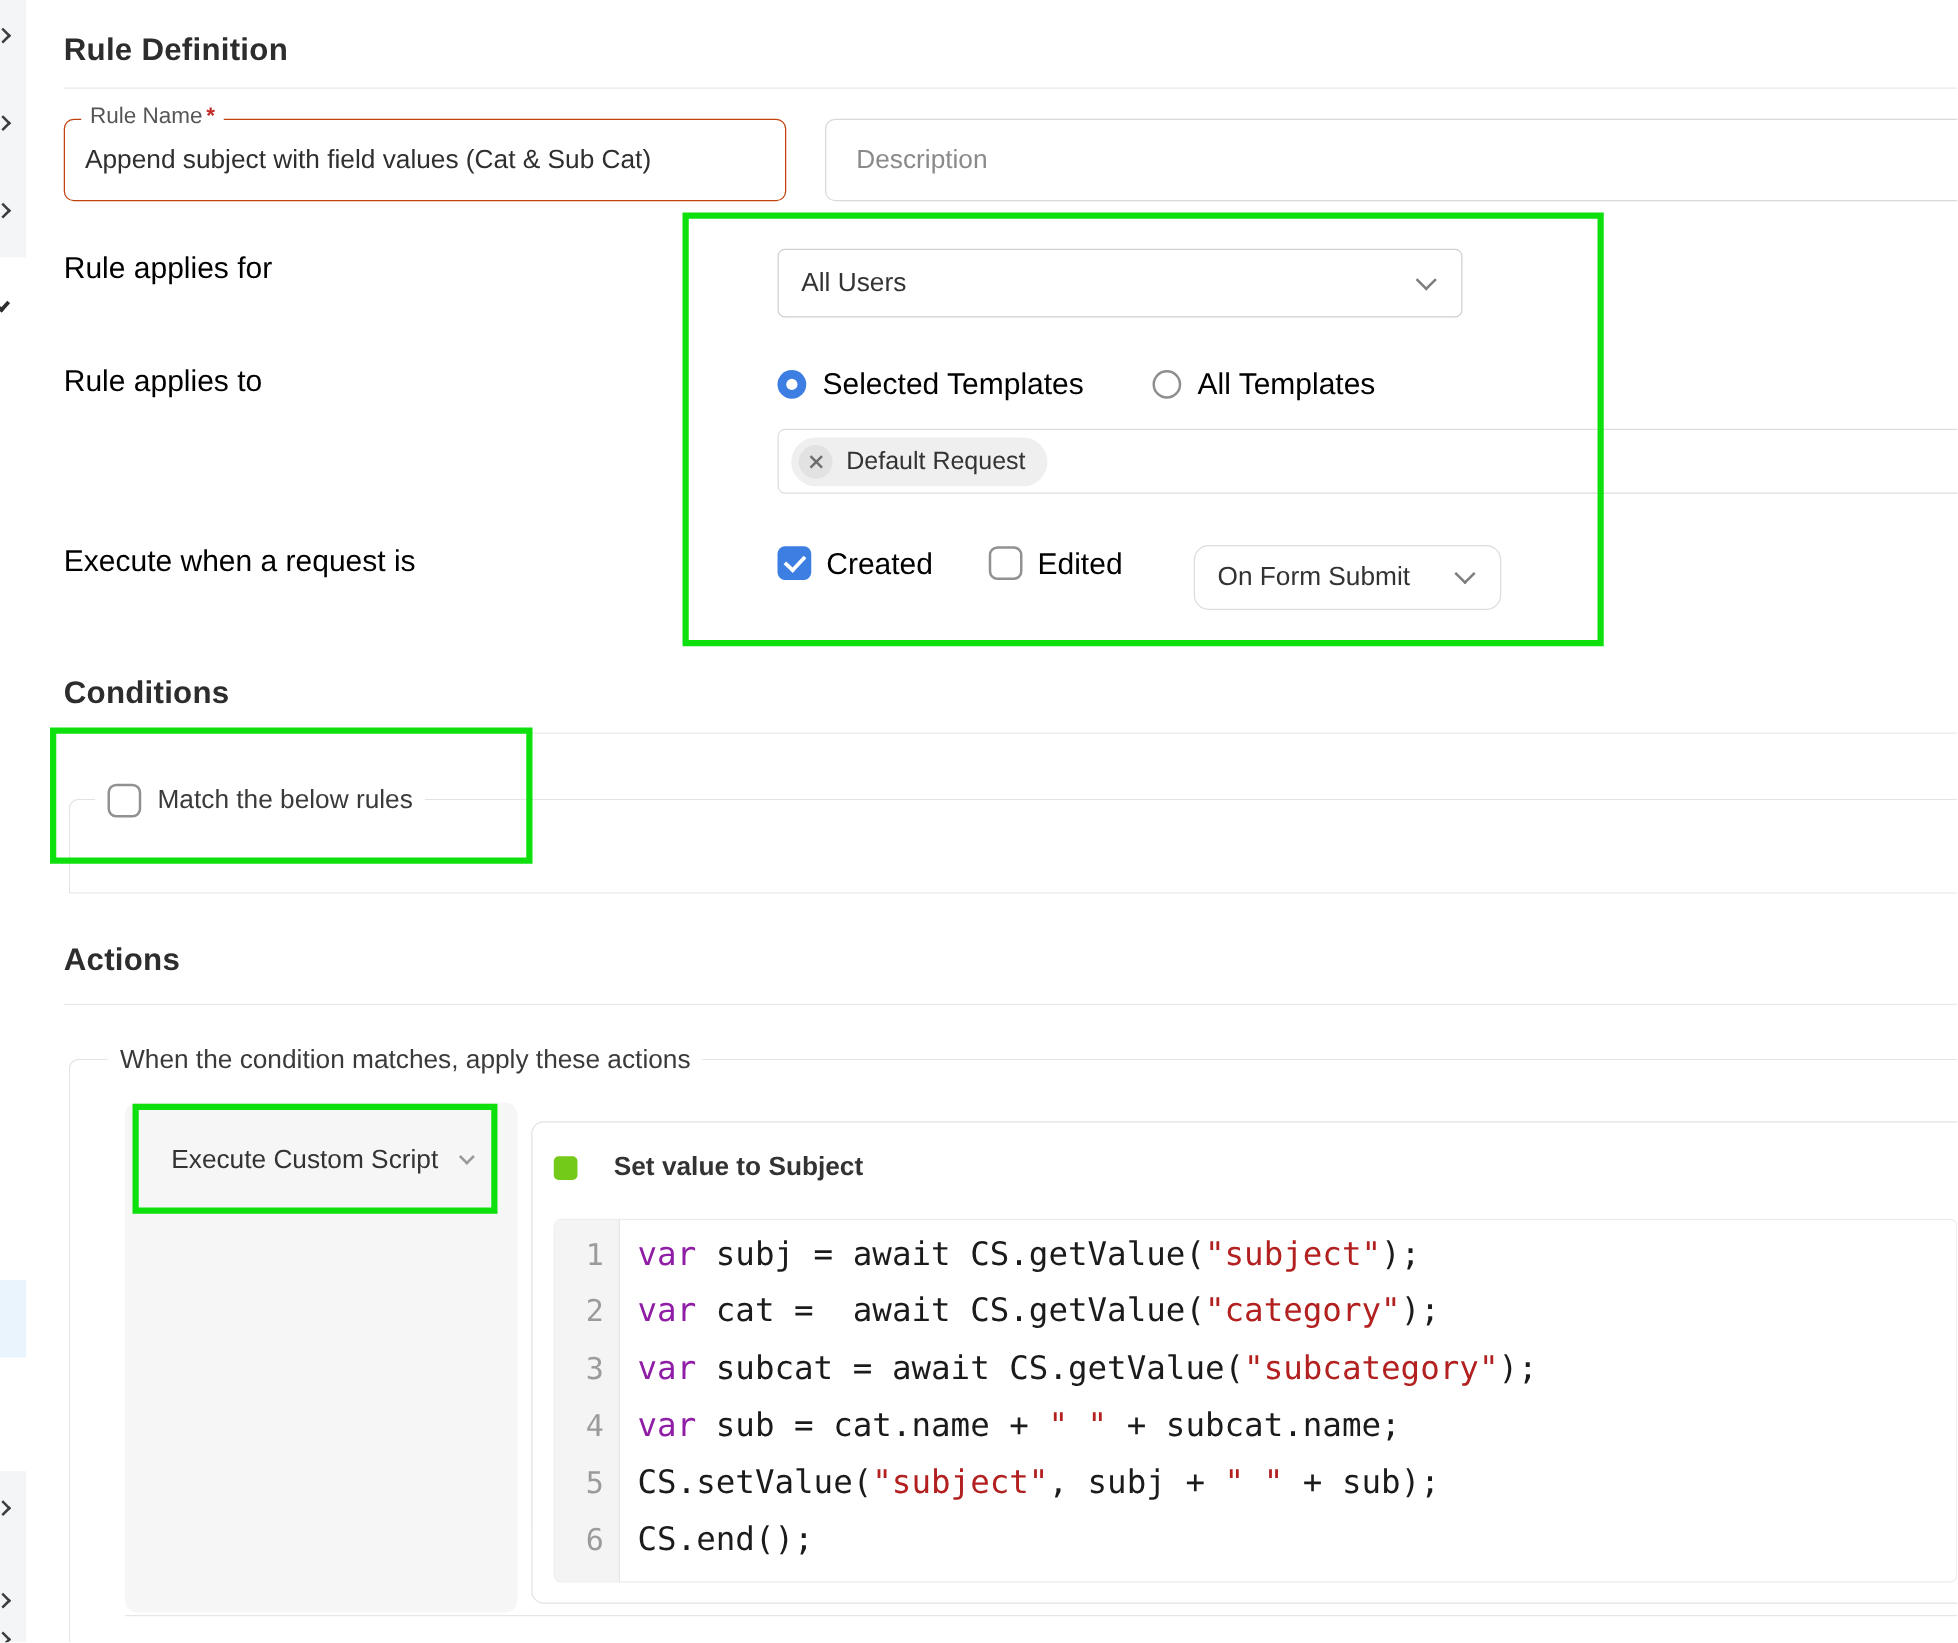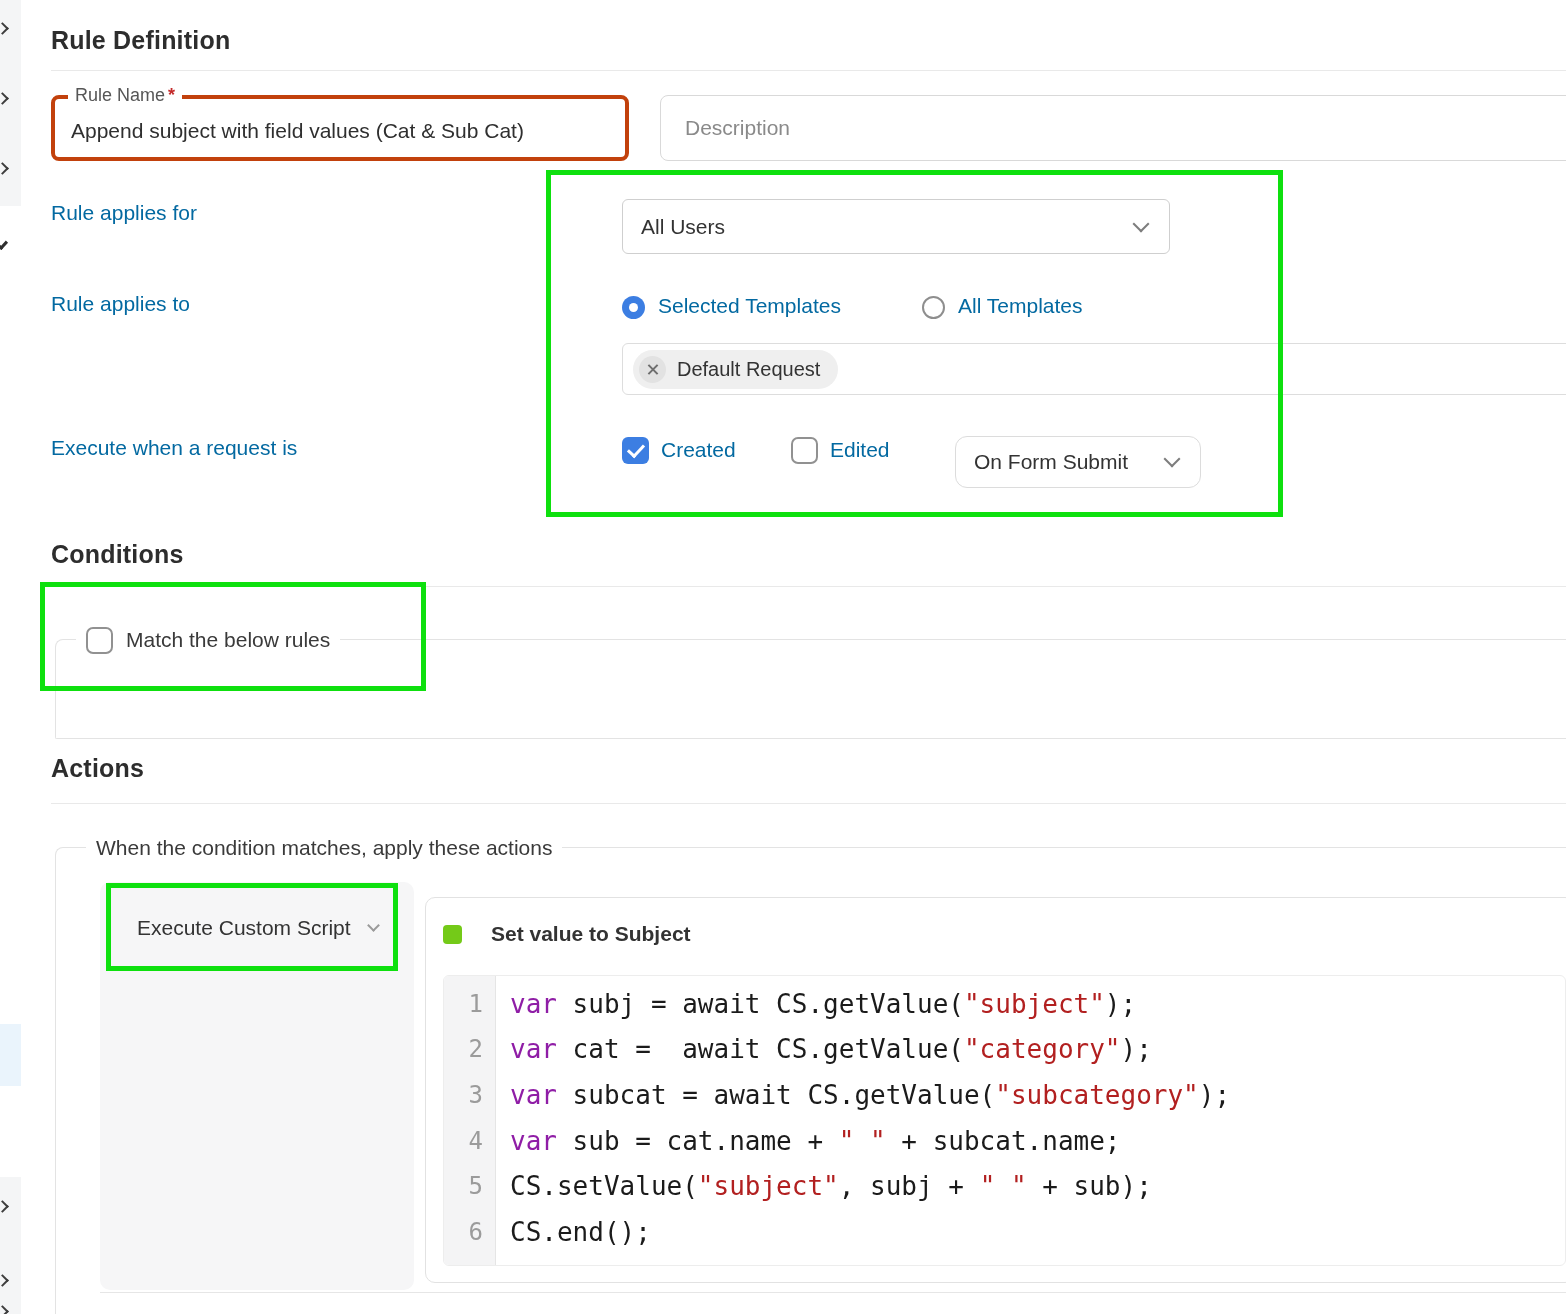--- a/index.html
+++ b/index.html
@@ -22,33 +22,33 @@
     position:absolute; width:10px; height:10px;
     border-right:3px solid #2e2e2e; border-bottom:3px solid #2e2e2e;
     transform:rotate(42deg);
   }
 
   
   .h-section { font-size:25px; font-weight:bold; color:#2d2d2d; letter-spacing:.2px;text-align:center; }
   .hr { position:absolute; height:1px; background:#e9e9e9; }
 
   
-  .outline-box { position:absolute; border:4px solid #c2410c; border-radius:8px; background:#fff; }
+  .outline-box { position:absolute; border:1px solid #c2410c; border-radius:8px; background:#fff; }
   .outline-box .box-legend {
     position:absolute; left:13px; top:-14px; background:#fff; padding:0 7px;
     font-size:18px; color:#565656; white-space:nowrap;
   }
   .req-star { color:#c42b2b; font-weight:bold; margin-left:3px; }
   .box-value { line-height:63px; padding:0 16px; font-size:21px; color:#2f2f2f; white-space:nowrap; }
   .placeholder-box {
     position:absolute; border:1px solid #d9d9d9; border-radius:8px; background:#fff;
     display:flex; align-items:center; padding-left:24px; font-size:21px; color:#8a8a8a;
   }
 
-  .row-label { position:absolute; font-size:21px; color:#0369a1; white-space:nowrap; }
+  .row-label { position:absolute; font-size:24px; color:#000000; white-space:nowrap; }
 
   
   .gbox { position:absolute; border:5px solid #0ee00e; background:transparent; pointer-events:none; }
 
   
   .select {
     position:absolute; border:1px solid #cfcfcf; border-radius:6px; background:#fff;
     display:flex; align-items:center; justify-content:space-between;
     padding:0 22px 0 18px; font-size:21px; color:#333;
   }
@@ -169,21 +169,21 @@
   <div class="select rounded8" style="left:955px;top:436px;width:246px;height:52px;">
     <span>On Form Submit</span>
     <span class="chev-down"></span>
   </div>
 
   <div class="gbox" style="left:546px;top:170px;width:737px;height:347px;"></div>
 
   <div class="abs h-section" style="left:51px;top:540px;">Conditions</div>
   <div class="hr" style="left:51px;top:586px;width:1515px;"></div>
 
-  <div class="group-box closed" style="left:55px;top:639px;width:1511px;height:100px;">
+  <div class="group-box closed" style="left:55px;top:639px;width:1511px;height:76px;">
     <div class="group-legend" style="left:20px;">
       <span class="cb-off"></span>
       <span>Match the below rules</span>
     </div>
   </div>
 
   <div class="gbox" style="left:40px;top:582px;width:386px;height:109px;"></div>
 
   <div class="abs h-section" style="left:51px;top:754px;">Actions</div>
   <div class="hr" style="left:51px;top:803px;width:1515px;"></div>

